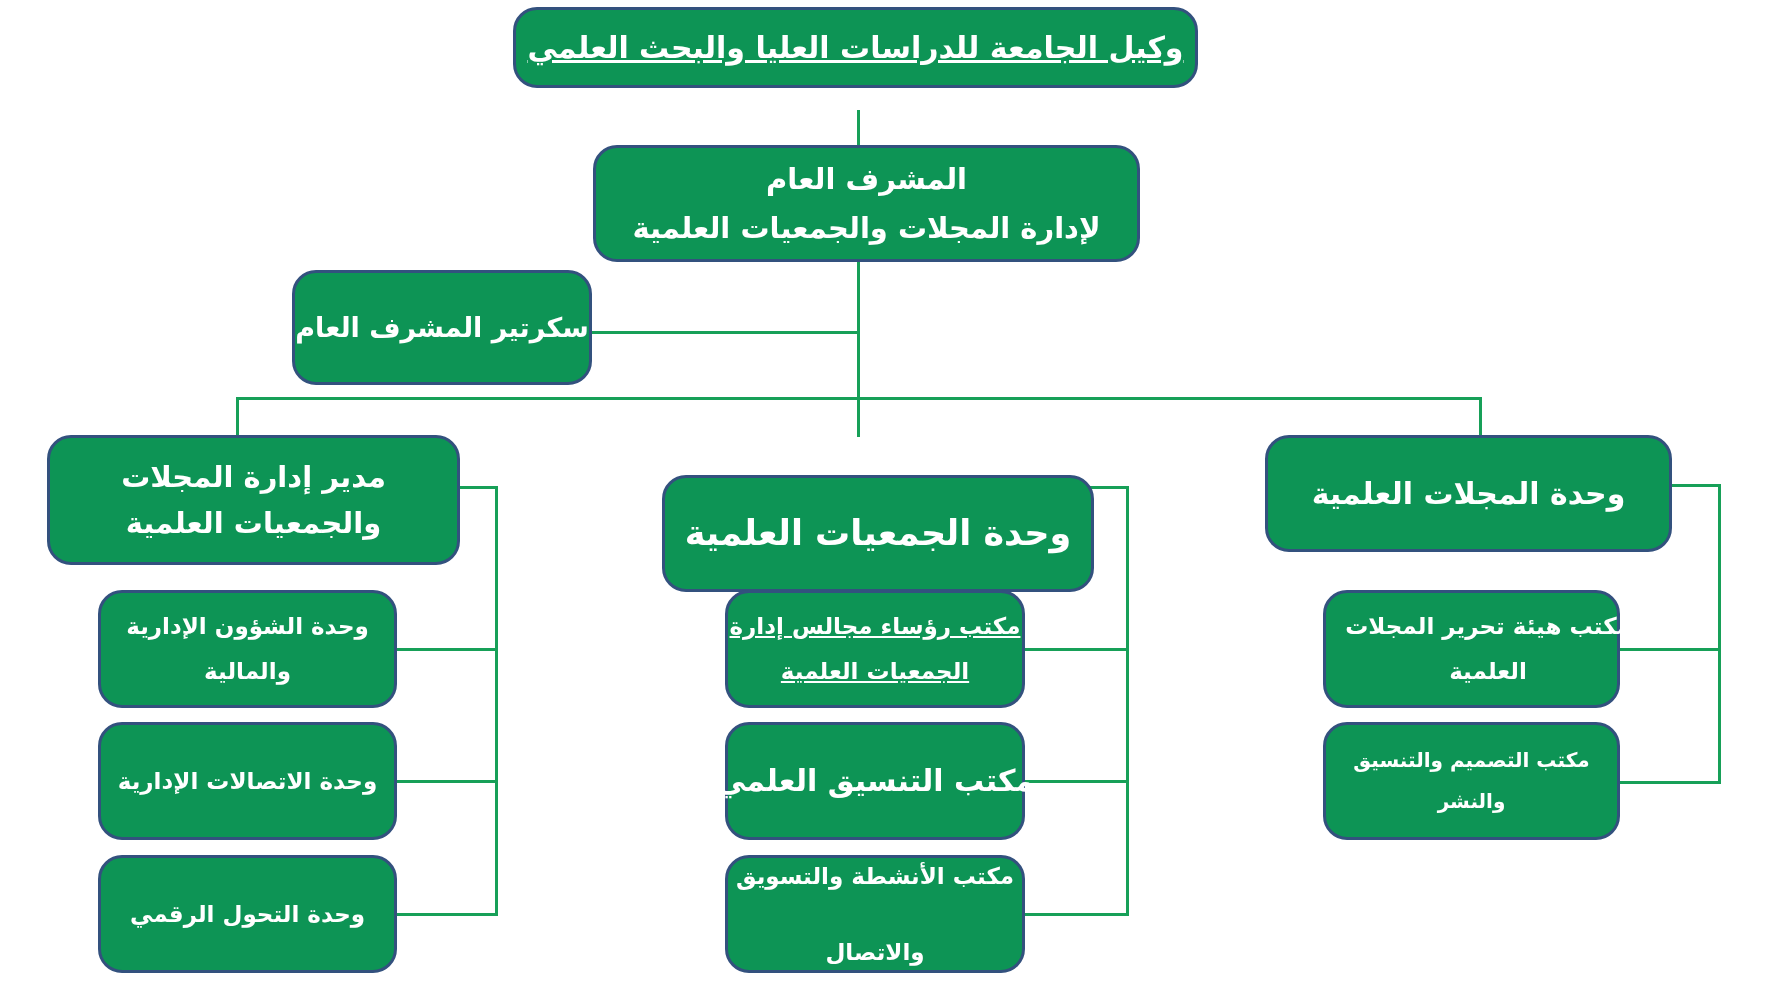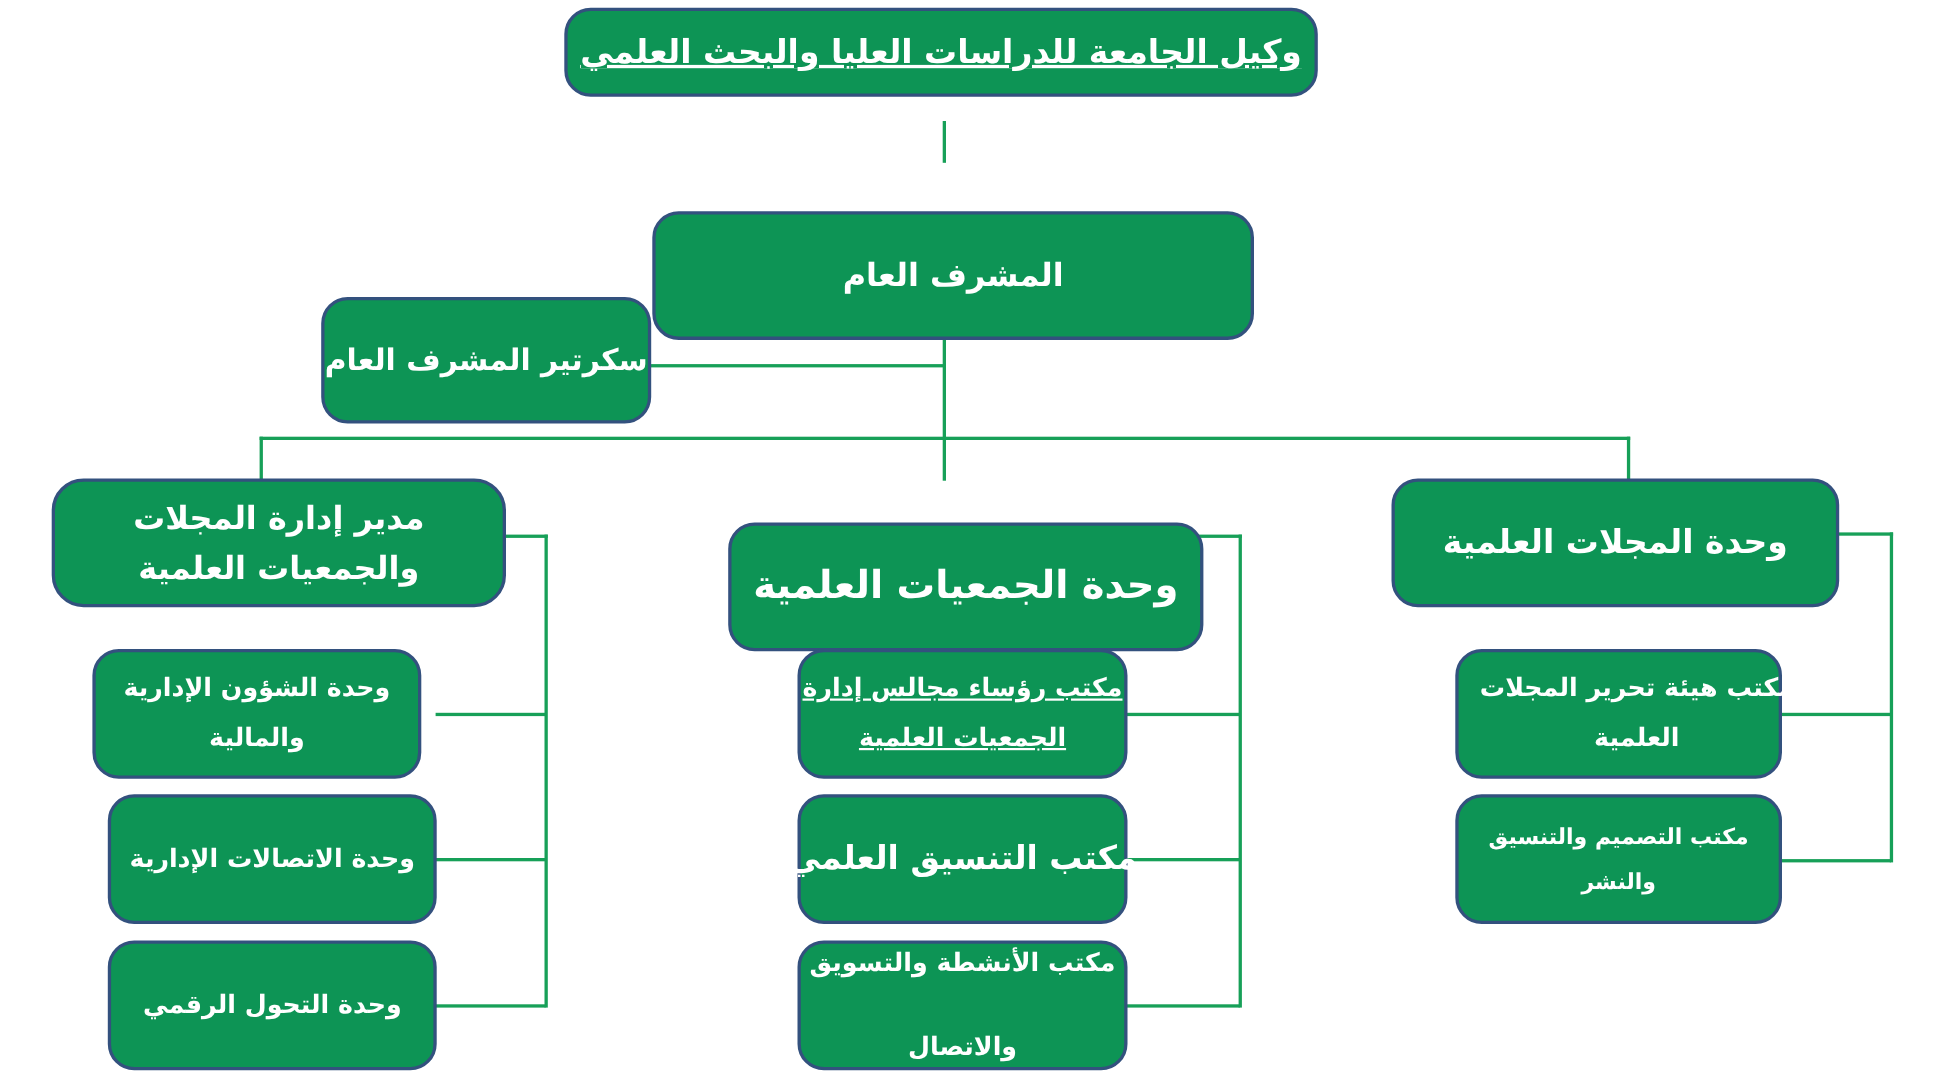--- a/index.html
+++ b/index.html
@@ -64,42 +64,43 @@
 
   <div class="conn" style="left:1670px;top:484px;width:51px;height:3px;"></div>
   <div class="conn" style="left:1718px;top:484px;width:3px;height:300px;"></div>
   <div class="conn" style="left:1619px;top:648px;width:100px;height:3px;"></div>
   <div class="conn" style="left:1619px;top:781px;width:100px;height:3px;"></div>
 
   <div class="node" style="left:513px;top:7px;width:685px;height:81px;font-size:30px;text-decoration:underline;">
     <span class="line">وكيل الجامعة للدراسات العليا والبحث العلمي</span>
   </div>
 
-  <div class="node" style="left:593px;top:145px;width:547px;height:117px;font-size:29px;row-gap:12px;margin-top:47px;">
+  <div class="node" style="left:593px;top:145px;width:547px;height:117px;font-size:29px;row-gap:12px;">
     <span class="line">المشرف العام</span>
+    <span class="line">لإدارة المجلات والجمعيات العلمية</span>
   </div>
 
   <div class="node" style="left:292px;top:270px;width:300px;height:115px;font-size:27px;">
     <span class="line">سكرتير المشرف العام</span>
   </div>
 
-  <div class="node" style="left:47px;top:435px;width:413px;height:117px;font-size:29px;row-gap:9px;border-radius:29px;">
+  <div class="node" style="left:47px;top:435px;width:413px;height:130px;font-size:29px;row-gap:9px;">
     <span class="line">مدير إدارة المجلات</span>
     <span class="line">والجمعيات العلمية</span>
   </div>
 
   <div class="node" style="left:662px;top:435px;width:432px;height:117px;font-size:35px;margin-top:40px;">
     <span class="line">وحدة الجمعيات العلمية</span>
   </div>
 
   <div class="node" style="left:1265px;top:435px;width:407px;height:117px;font-size:30px;">
     <span class="line">وحدة المجلات العلمية</span>
   </div>
 
-  <div class="node" style="left:84px;top:590px;width:299px;height:118px;font-size:23px;row-gap:16px;">
+  <div class="node" style="left:98px;top:590px;width:299px;height:118px;font-size:23px;row-gap:16px;">
     <span class="line">وحدة الشؤون الإدارية</span>
     <span class="line">والمالية</span>
   </div>
 
   <div class="node" style="left:98px;top:722px;width:299px;height:118px;font-size:23px;">
     <span class="line">وحدة الاتصالات الإدارية</span>
   </div>
 
   <div class="node" style="left:98px;top:855px;width:299px;height:118px;font-size:23px;">
     <span class="line">وحدة التحول الرقمي</span>

